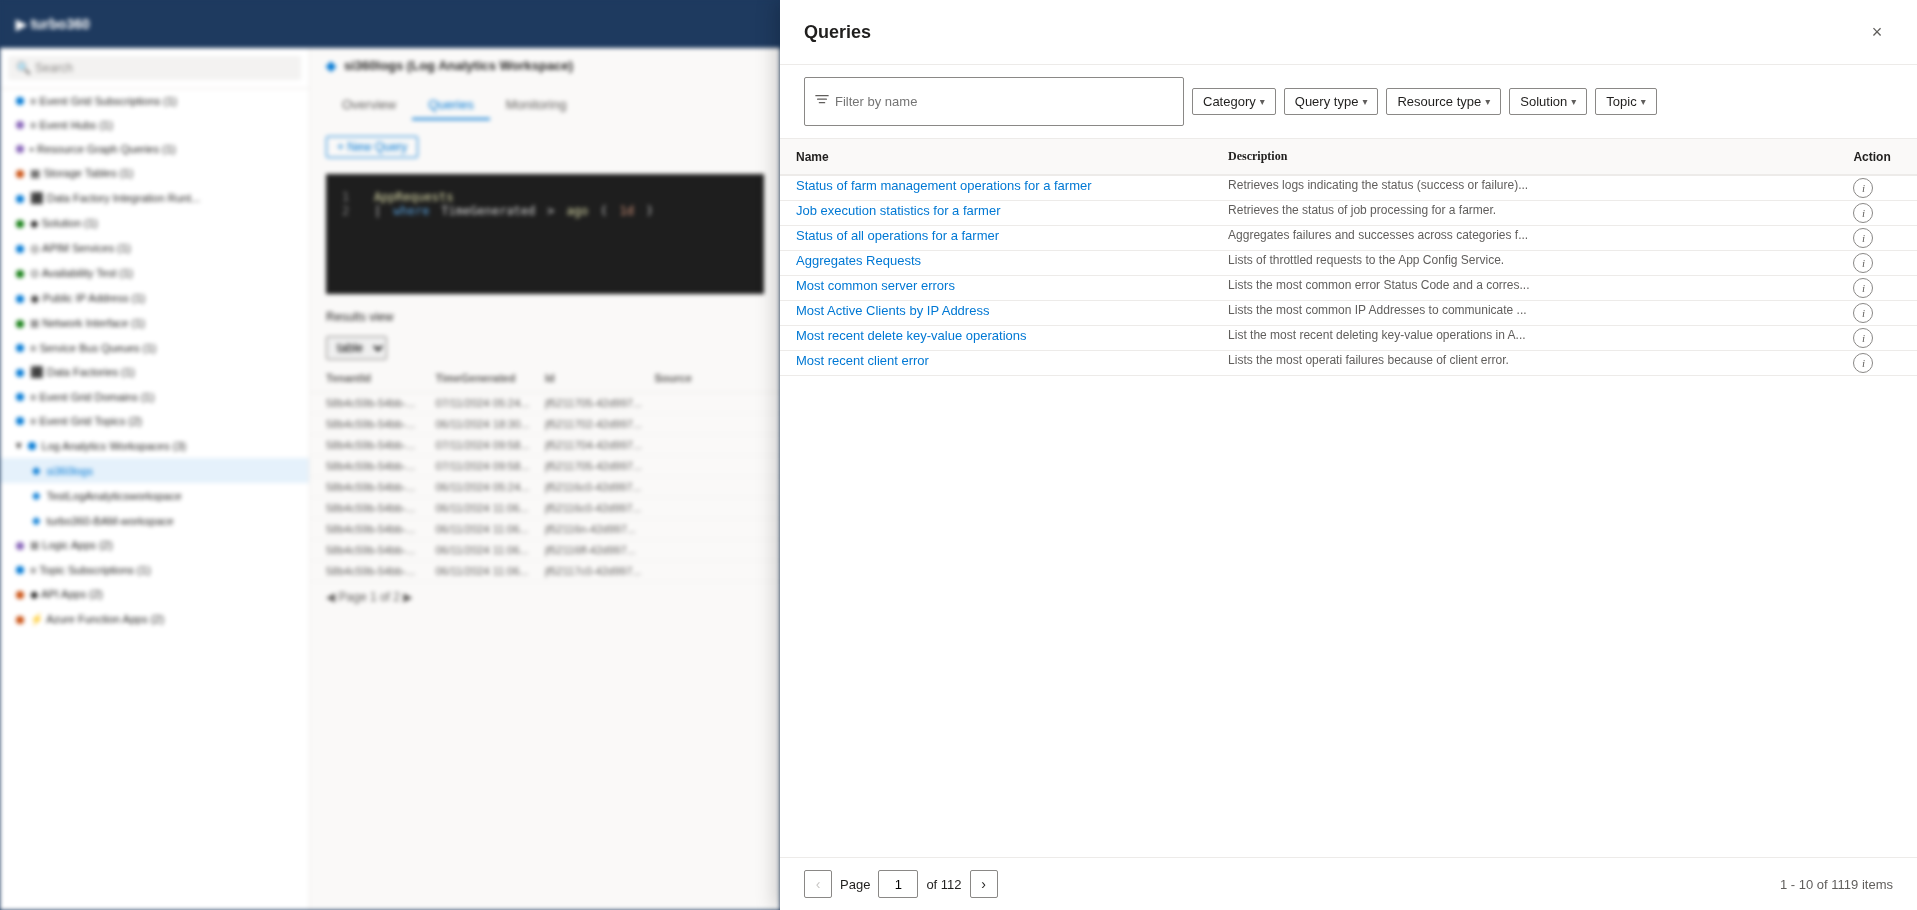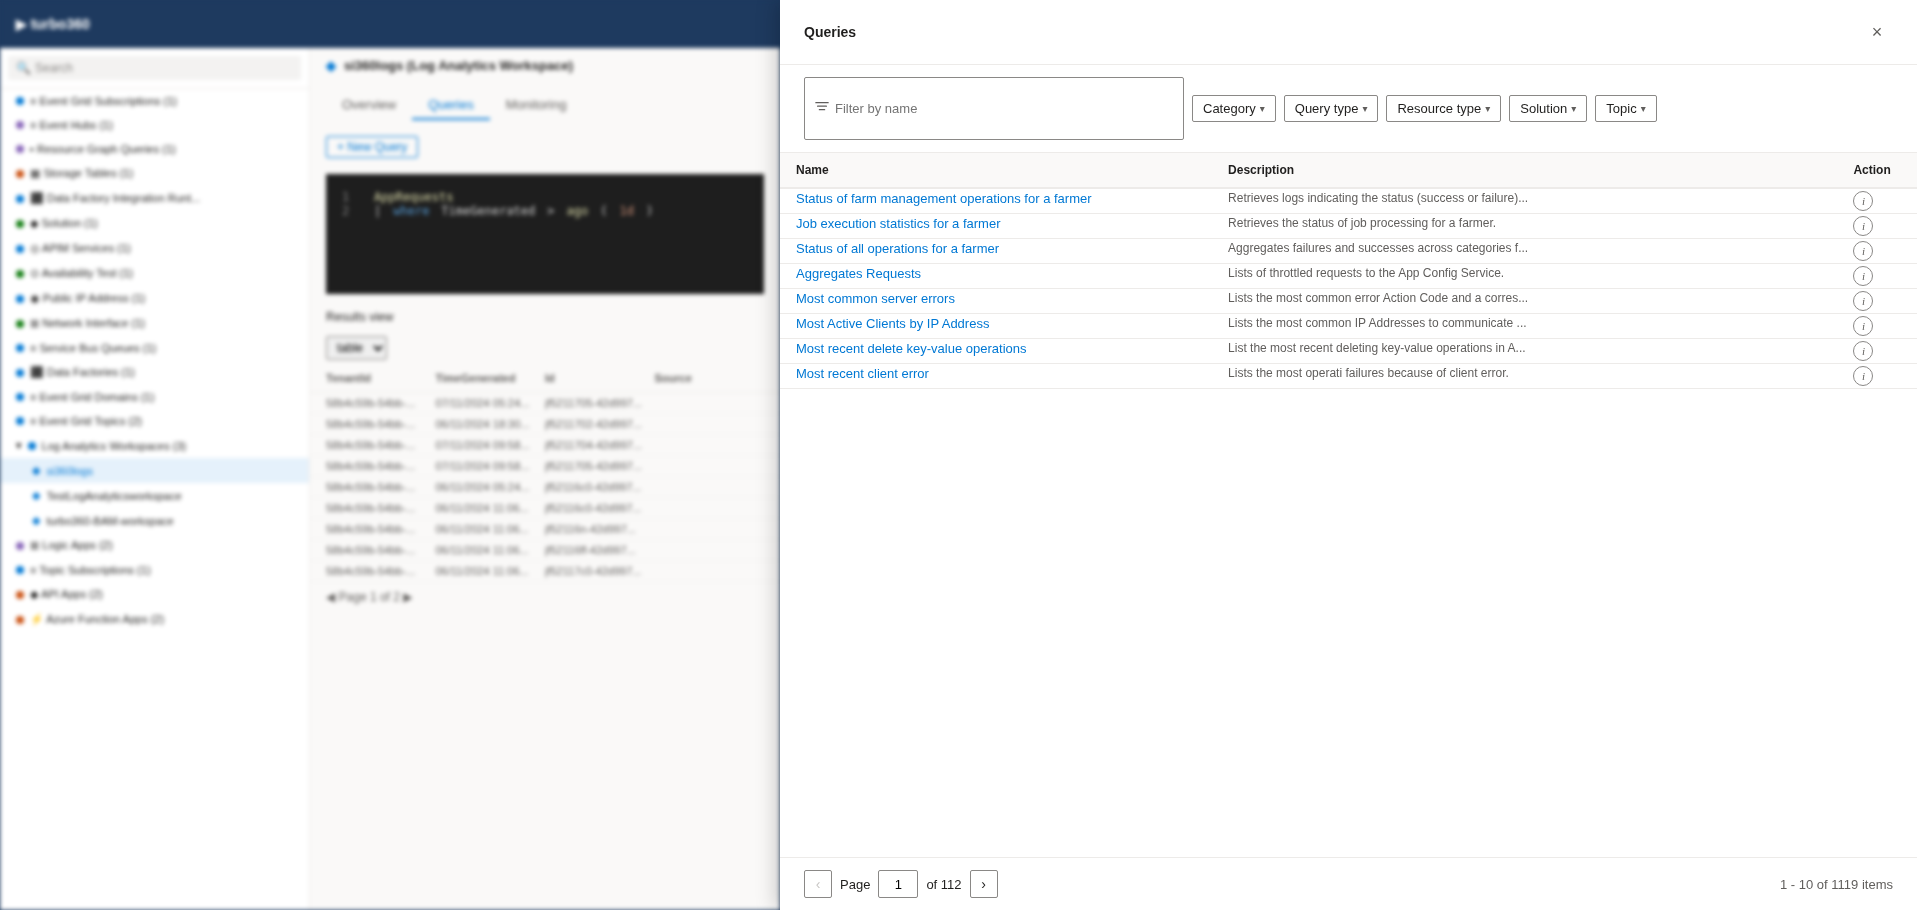--- a/index.html
+++ b/index.html
@@ -27,38 +27,38 @@
       box-shadow: -4px 0 20px rgba(0,0,0,0.2);
     }
 
     
     .modal-header {
       display: flex; align-items: center; justify-content: space-between;
       padding: 16px 24px; border-bottom: 1px solid #edebe9;
       background: #fff;
     }
     .modal-title {
-      font-size: 14px; font-weight: 600; color: #201f1e;
+      font-size: 18px; font-weight: 600; color: #201f1e;
     }
     .close-btn {
       width: 32px; height: 32px; border: none; background: none;
       cursor: pointer; display: flex; align-items: center; justify-content: center;
       color: #605e5c; font-size: 18px; border-radius: 2px;
     }
 
     
     .filter-bar {
       display: flex; align-items: center; gap: 8px;
       padding: 12px 24px; border-bottom: 1px solid #edebe9;
       background: #fff;
     }
     .filter-input-wrap {
       display: flex; align-items: center; gap: 6px;
       border: 1px solid #8a8886; border-radius: 2px;
-      padding: 22px 10px; flex: 1; max-width: 380px;
+      padding: 15px 10px; flex: 1; max-width: 380px;
       background: #fff;
     }
     .filter-input-wrap input {
       border: none; outline: none; font-size: 13px; color: #605e5c;
       width: 100%; background: transparent;
     }
     .filter-icon { color: #605e5c; font-size: 13px; }
     .filter-btn {
       display: flex; align-items: center; gap: 4px;
       border: 1px solid #8a8886; border-radius: 2px;
@@ -392,21 +392,21 @@
       <span>Topic</span>
       <span class="chevron">▾</span>
     </button>
   </div>
 
   <div class="table-container">
     <table>
       <thead>
         <tr>
           <th style="width:38%;">Name</th>
-          <th style="width:55%;">Description</th>
+          <th style="width:55%;font-family:Liberation Serif, serif;">Description</th>
           <th style="width:7%;">Action</th>
         </tr>
       </thead>
       <tbody id="queries-tbody">
       <tr>
             <td><a class="link-cell" href="#">Status of farm management operations for a farmer</a></td>
             <td class="desc-cell">Retrieves logs indicating the status (success or failure)...</td>
             <td class="action-cell">
               <button class="info-btn">i</button>
             </td>
@@ -427,21 +427,21 @@
           </tr>
           <tr>
             <td><a class="link-cell" href="#">Aggregates Requests</a></td>
             <td class="desc-cell">Lists of throttled requests to the App Config Service.</td>
             <td class="action-cell">
               <button class="info-btn">i</button>
             </td>
           </tr>
           <tr>
             <td><a class="link-cell" href="#">Most common server errors</a></td>
-            <td class="desc-cell">Lists the most common error Action Code and a corres...</td>
+            <td class="desc-cell">Lists the most common error Status Code and a corres...</td>
             <td class="action-cell">
               <button class="info-btn">i</button>
             </td>
           </tr>
           <tr>
             <td><a class="link-cell" href="#">Most Active Clients by IP Address</a></td>
             <td class="desc-cell">Lists the most common IP Addresses to communicate ...</td>
             <td class="action-cell">
               <button class="info-btn">i</button>
             </td>

